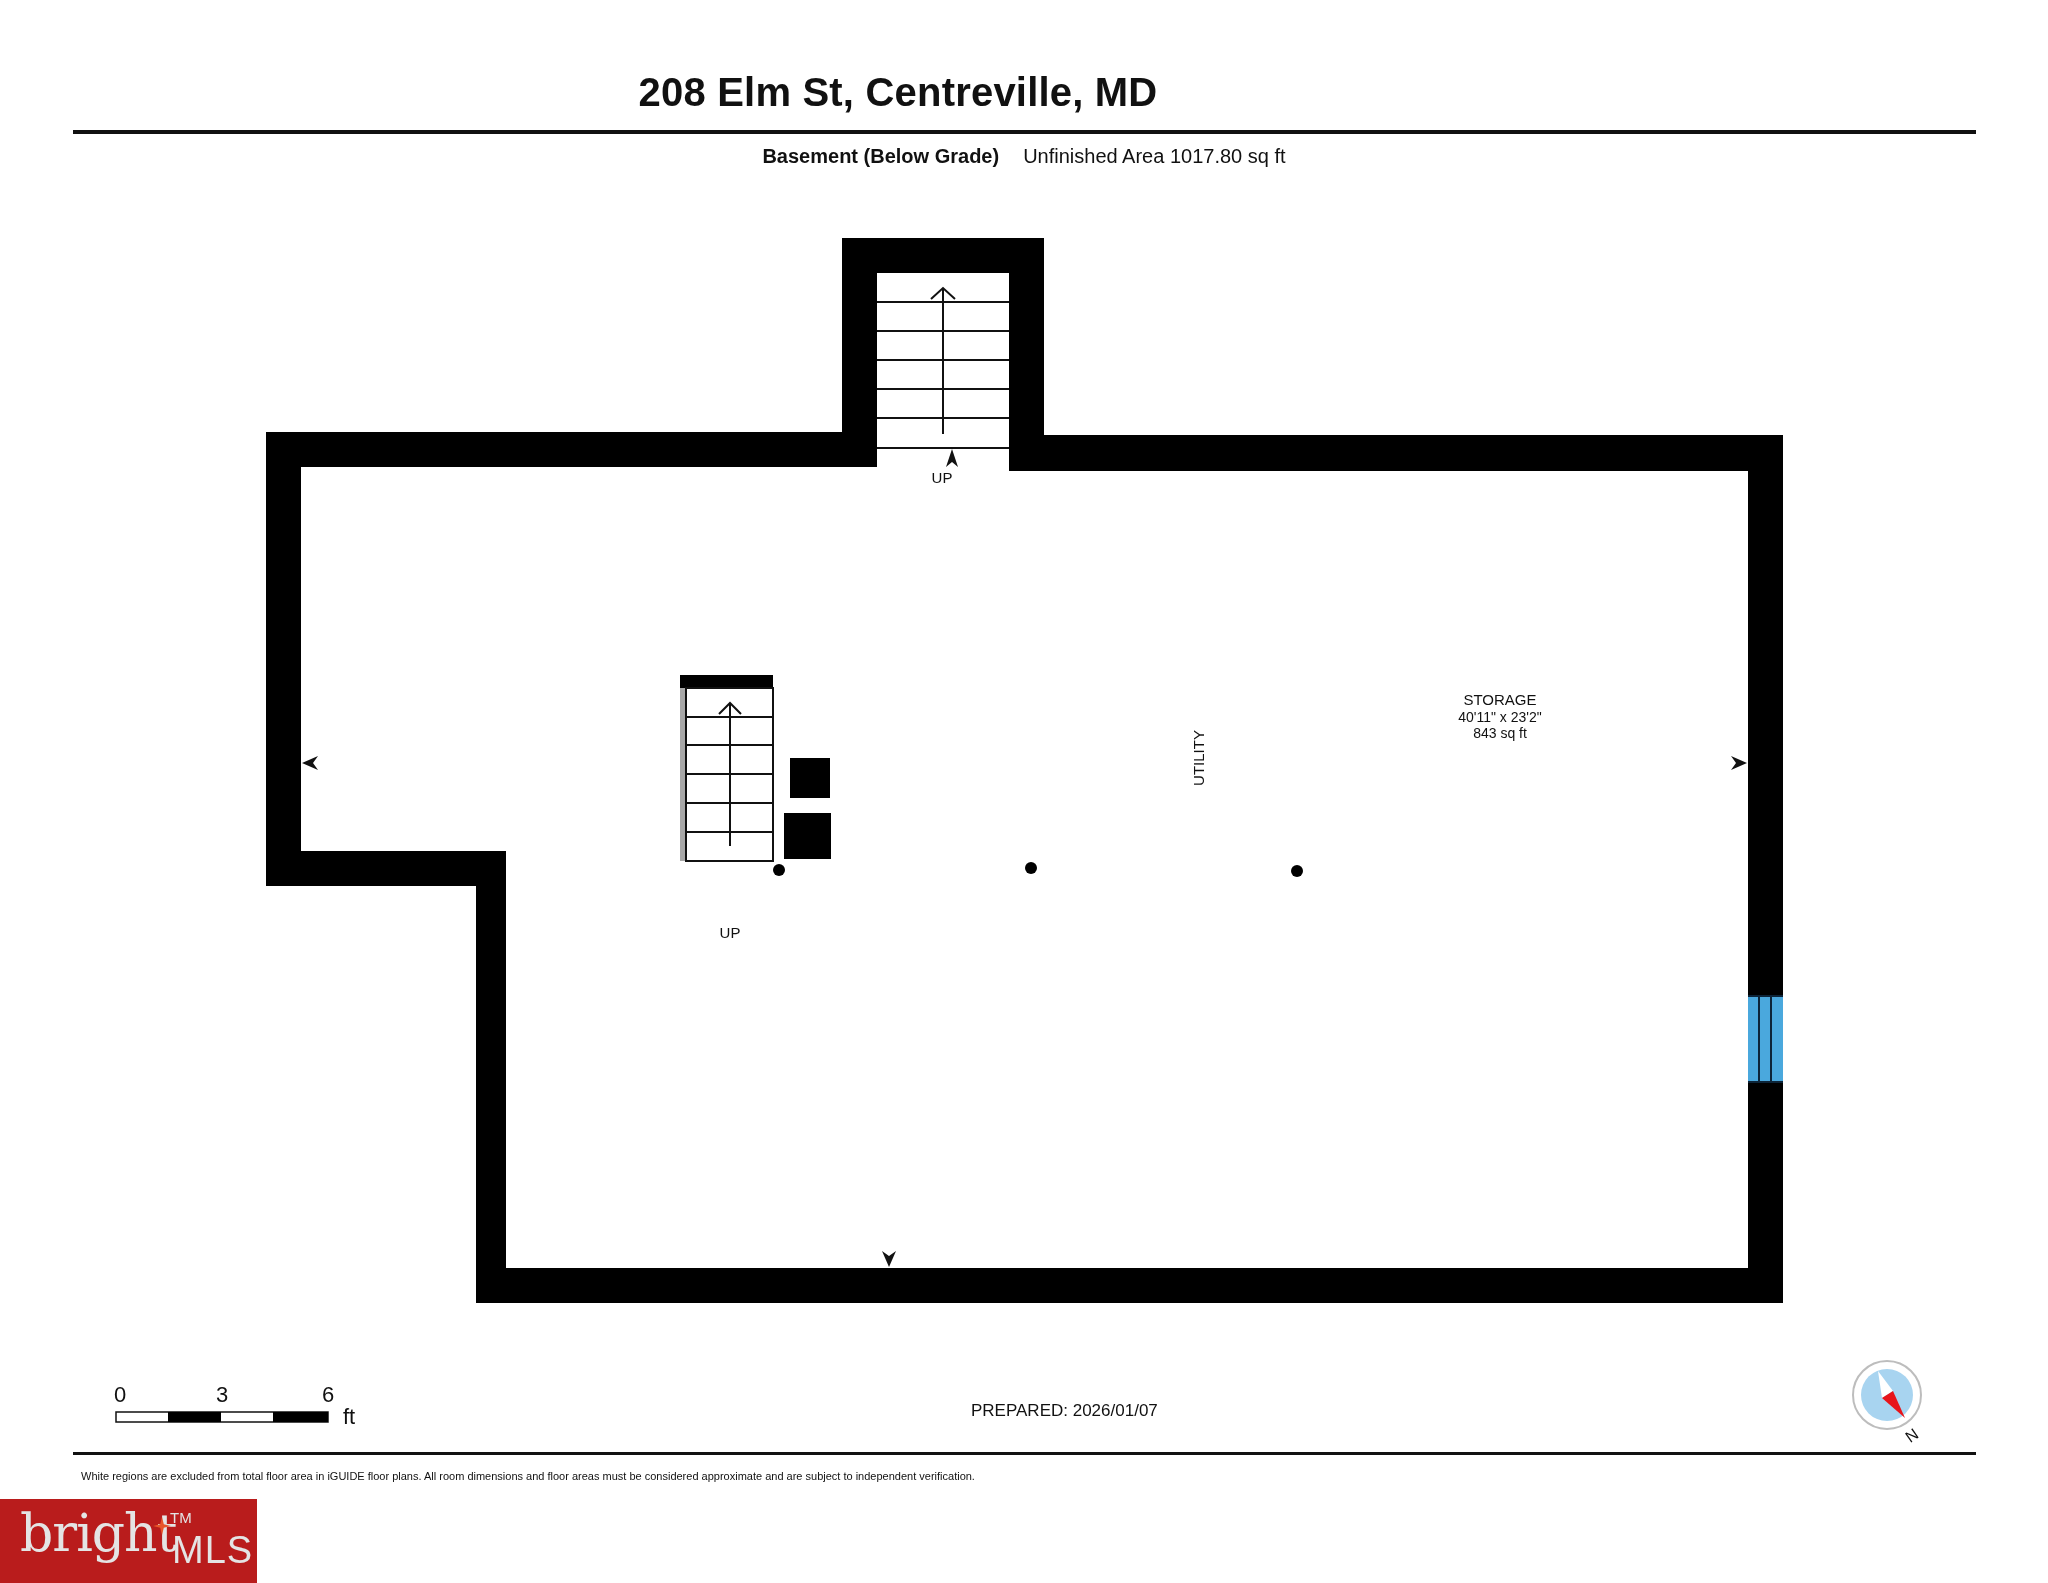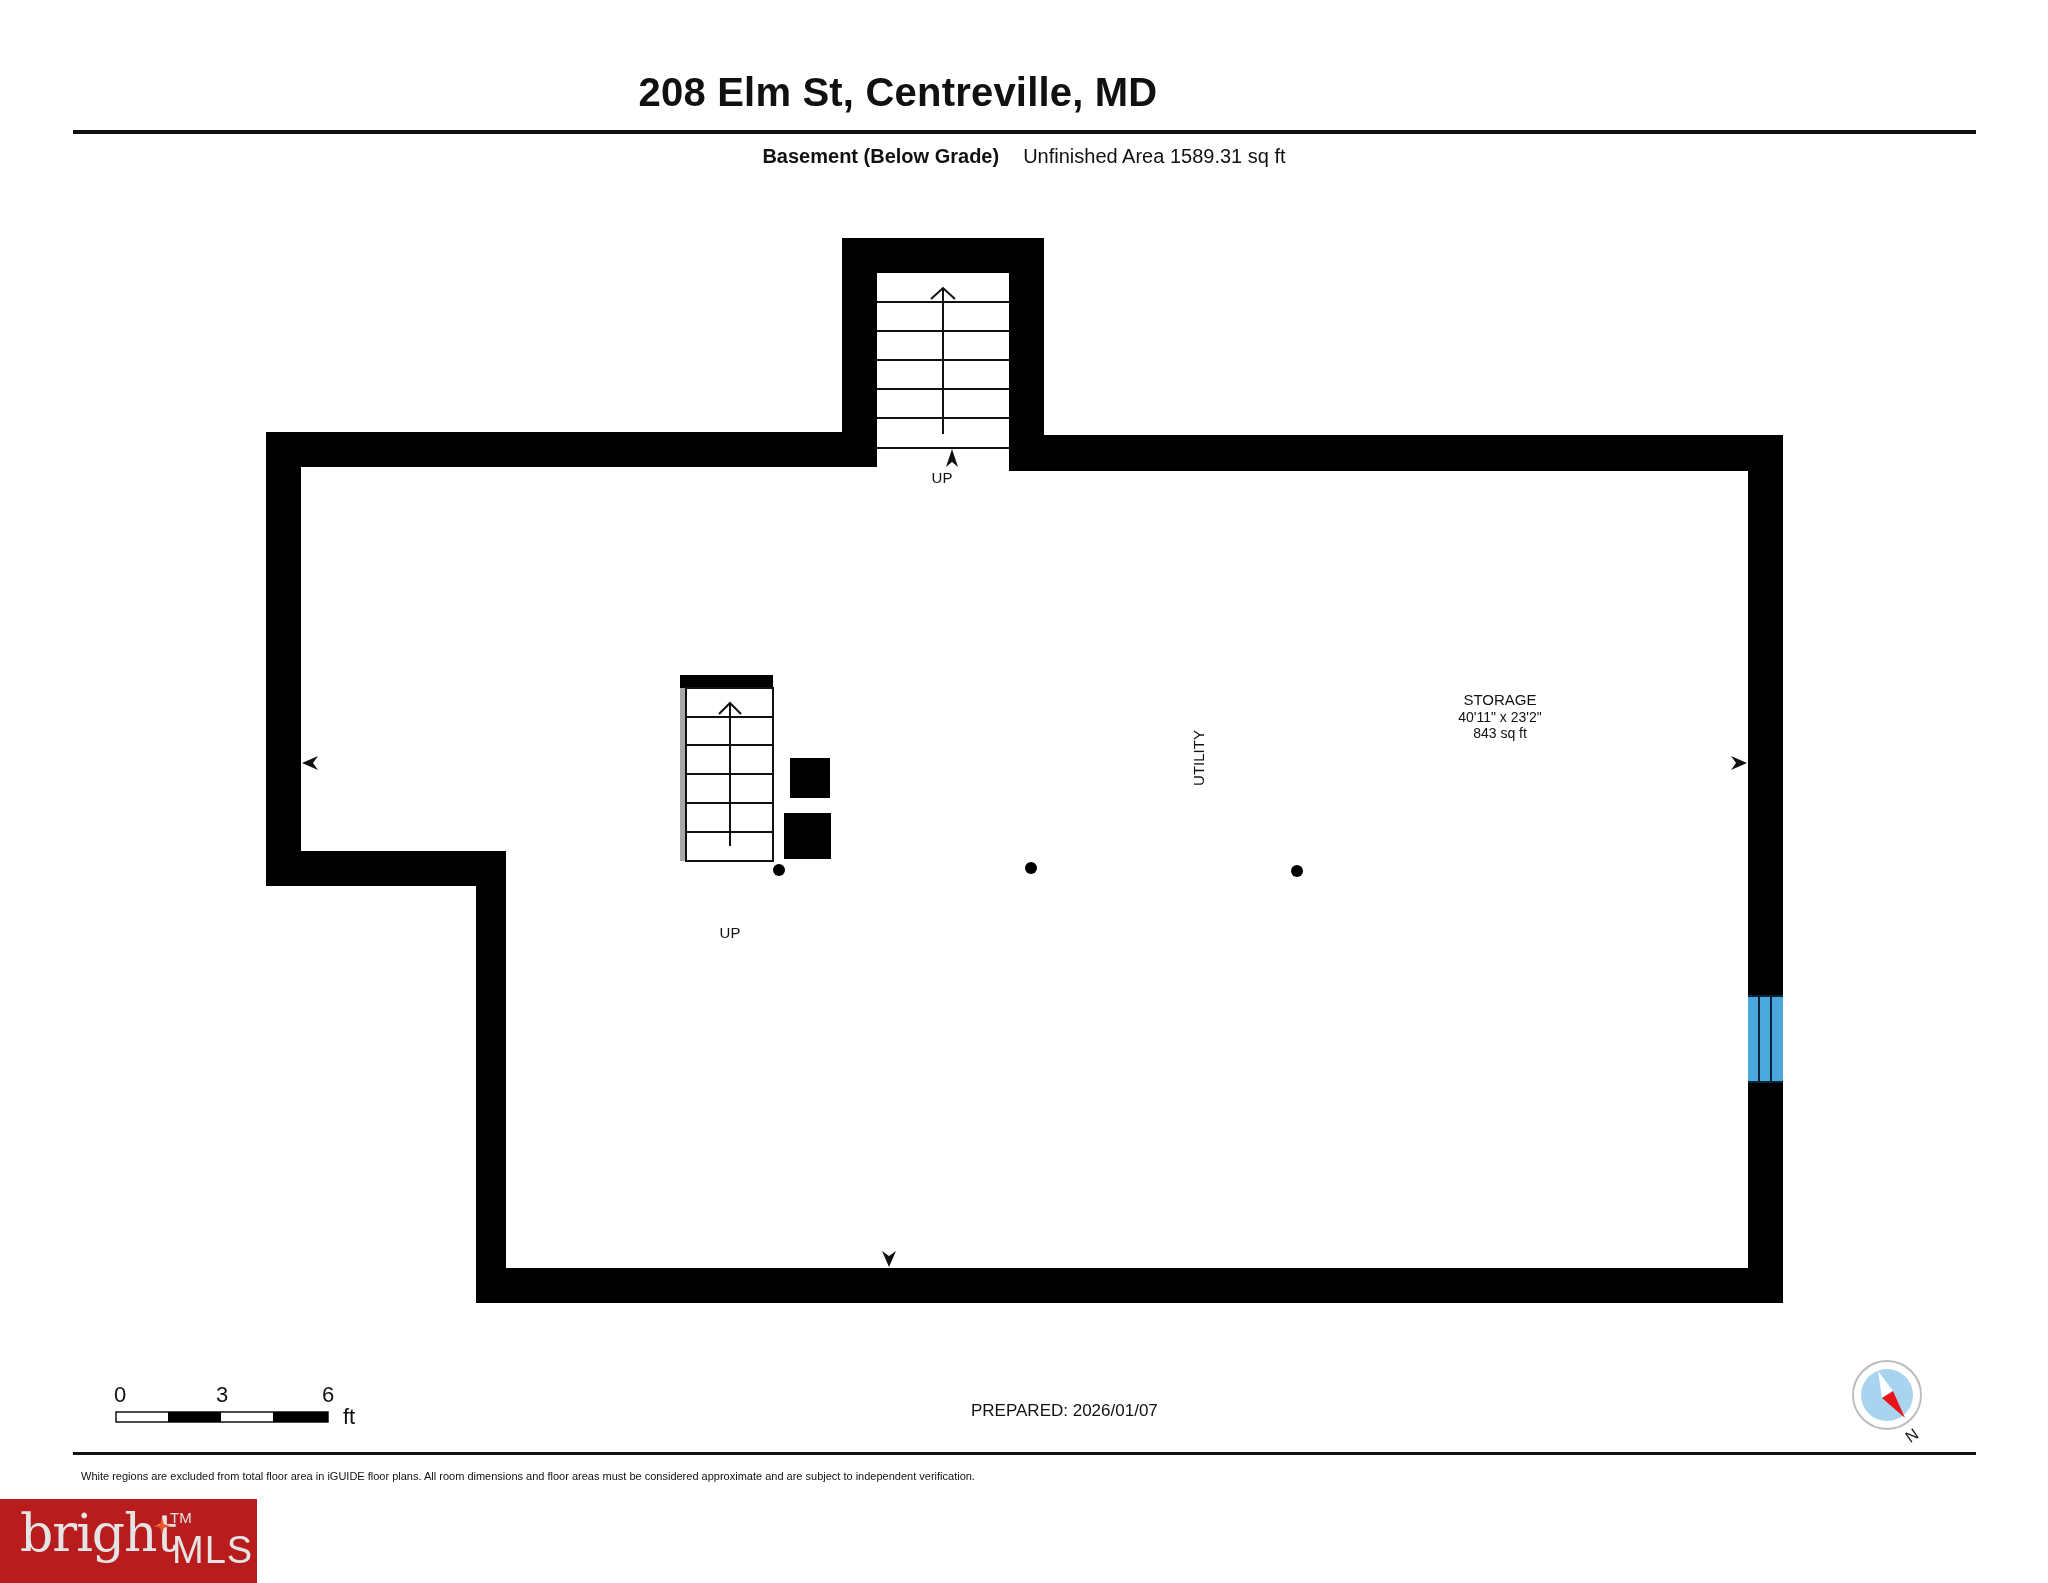--- a/index.html
+++ b/index.html
@@ -20,21 +20,21 @@
   .logo .mls { position:absolute; left:172px; top:30px; font-size:38px; color:#e4e4e4; letter-spacing:1px; }
   .logo .tm { position:absolute; left:170px; top:10px; font-size:15px; color:#e4e4e4;text-align:right; }
   .logo .star { position:absolute; left:153px; top:18px; width:18px; height:18px; }
 </style>
 </head>
 <body>
 
 <div class="abs title">208 Elm St, Centreville, MD</div>
 <div class="abs rule" style="left:73px; top:130px; width:1903px; height:4px;"></div>
 <div class="abs subtitle">
-  <span class="lvl">Basement (Below Grade)</span><span>Unfinished Area 1589.31 sq ft</span>
+  <span class="lvl">Basement (Below Grade)</span><span>Unfinished Area 1017.80 sq ft</span>
 </div>
 
 <svg class="plan" width="2048" height="1583" viewBox="0 0 2048 1583">
 
   <g>
     <path fill="#000" d="M266,432 L842,432 L842,238 L1044,238 L1044,435 L1783,435 L1783,1303 L476,1303 L476,886 L266,886 Z"></path>
     <path fill="#fff" d="M301,467 L877,467 L877,273 L1009,273 L1009,471 L1748,471 L1748,1268 L506,1268 L506,851 L301,851 Z"></path>
   </g>
 
   <g stroke="#111" stroke-width="2" fill="none">

